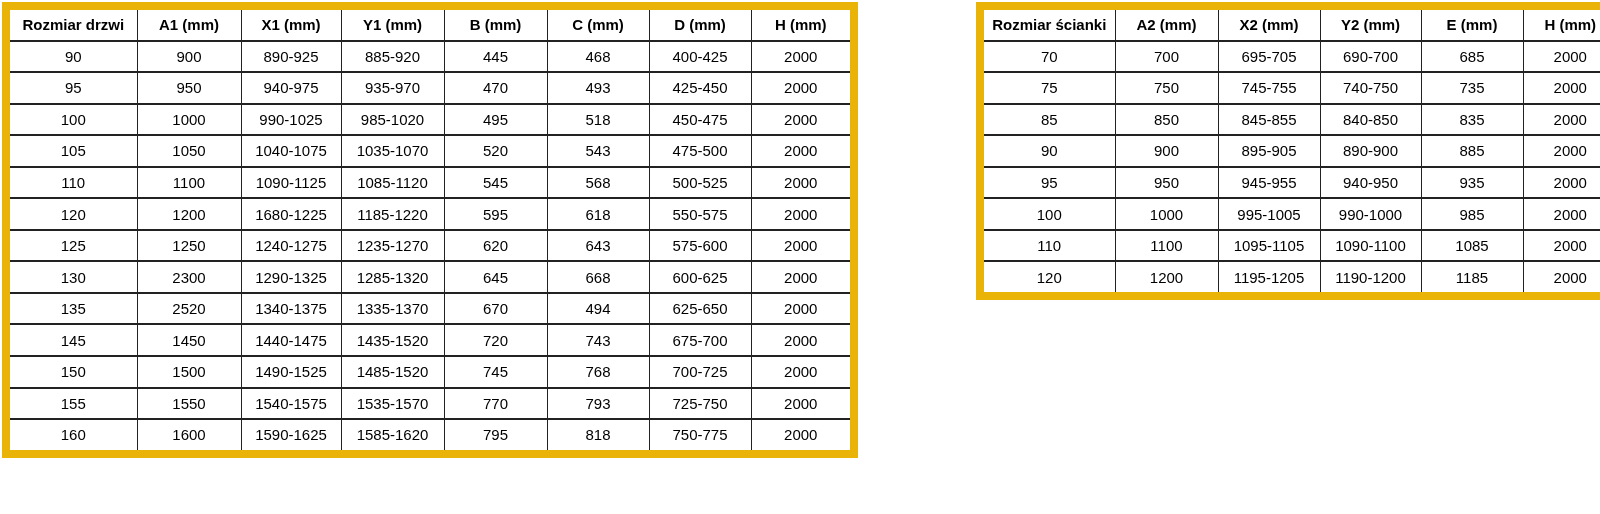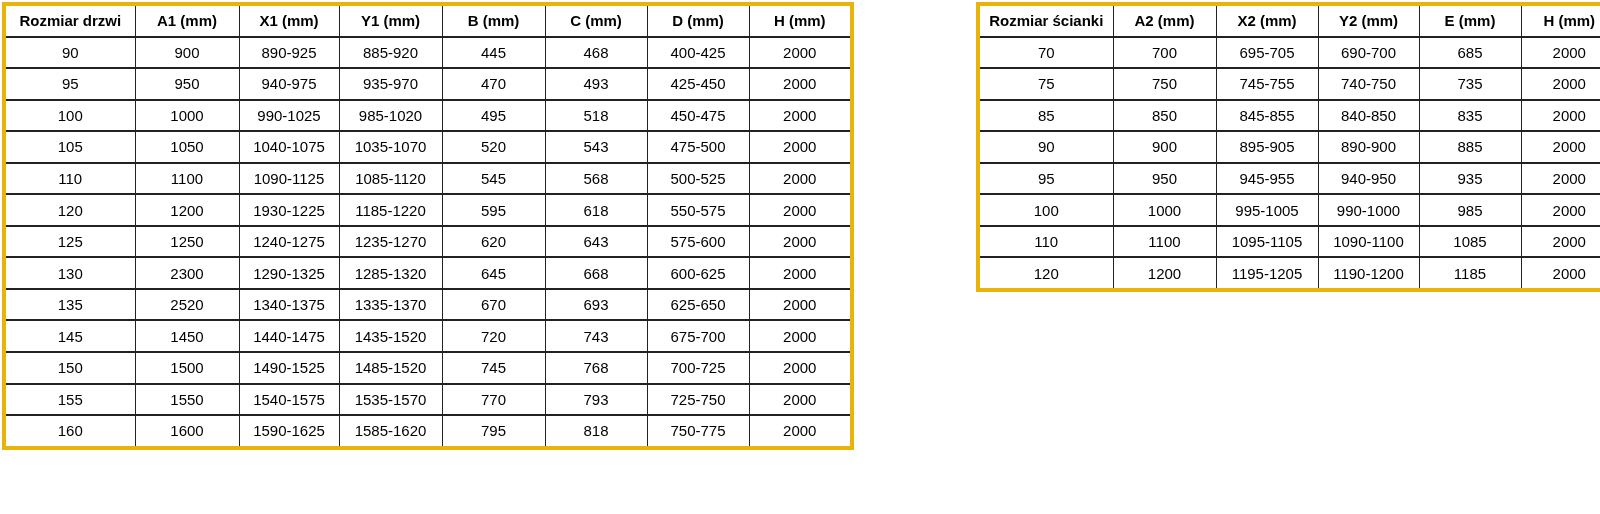--- a/index.html
+++ b/index.html
@@ -14,21 +14,21 @@
     background: #ffffff;
     font-family: "Liberation Sans", sans-serif;
     overflow: hidden;
   }
   table.spec-table {
     position: absolute;
     top: 2px;
     border-collapse: collapse;
     table-layout: fixed;
     background: #ffffff;
-    border: 4px solid #eab308;
+    border: 8px solid #eab308;
   }
   #door-table {
     left: 2px;
     width: 848px;
   }
   #wall-table {
     left: 976px;
     width: 641px;
   }
   .spec-table th,
@@ -126,21 +126,21 @@
           <td>1090-1125</td>
           <td>1085-1120</td>
           <td>545</td>
           <td>568</td>
           <td>500-525</td>
           <td>2000</td>
         </tr>
         <tr>
           <td>120</td>
           <td>1200</td>
-          <td>1930-1225</td>
+          <td>1680-1225</td>
           <td>1185-1220</td>
           <td>595</td>
           <td>618</td>
           <td>550-575</td>
           <td>2000</td>
         </tr>
         <tr>
           <td>125</td>
           <td>1250</td>
           <td>1240-1275</td>
@@ -159,21 +159,21 @@
           <td>668</td>
           <td>600-625</td>
           <td>2000</td>
         </tr>
         <tr>
           <td>135</td>
           <td>2520</td>
           <td>1340-1375</td>
           <td>1335-1370</td>
           <td>670</td>
-          <td>693</td>
+          <td>494</td>
           <td>625-650</td>
           <td>2000</td>
         </tr>
         <tr>
           <td>145</td>
           <td>1450</td>
           <td>1440-1475</td>
           <td>1435-1520</td>
           <td>720</td>
           <td>743</td>

